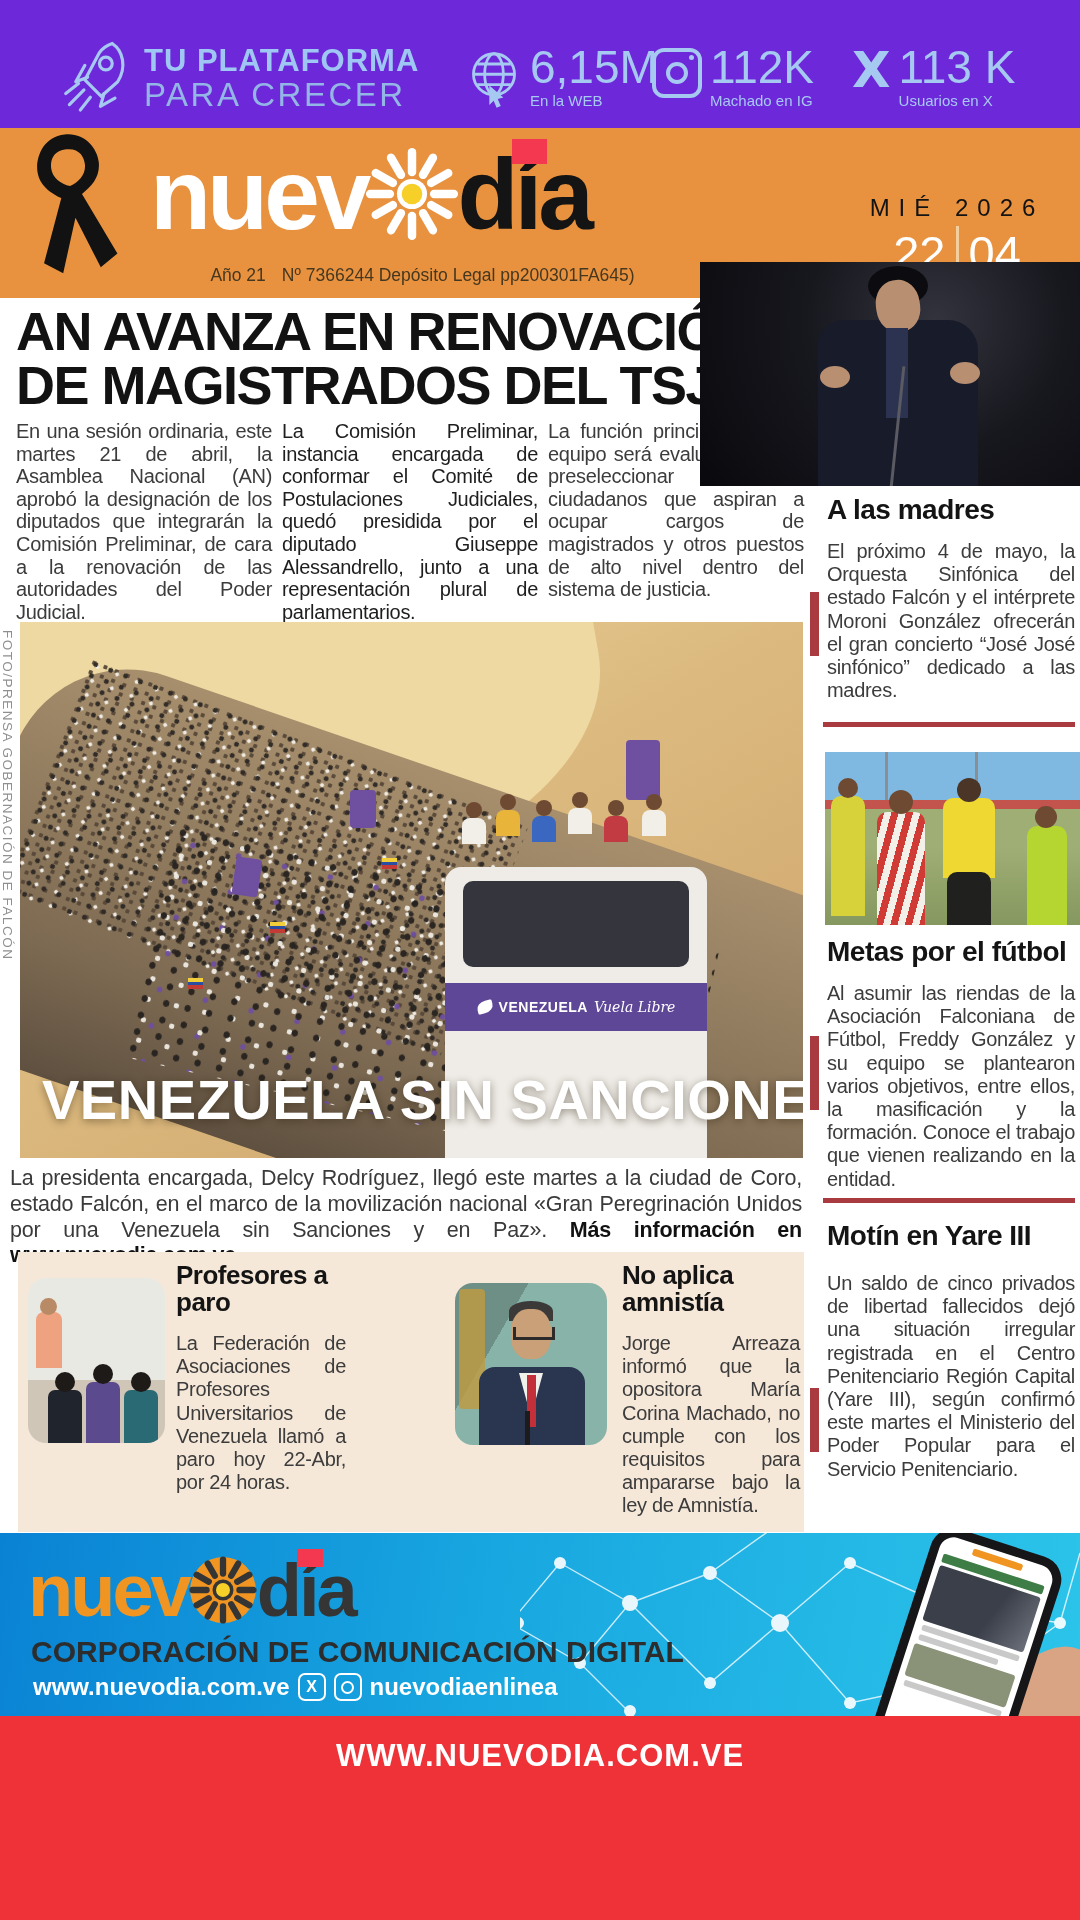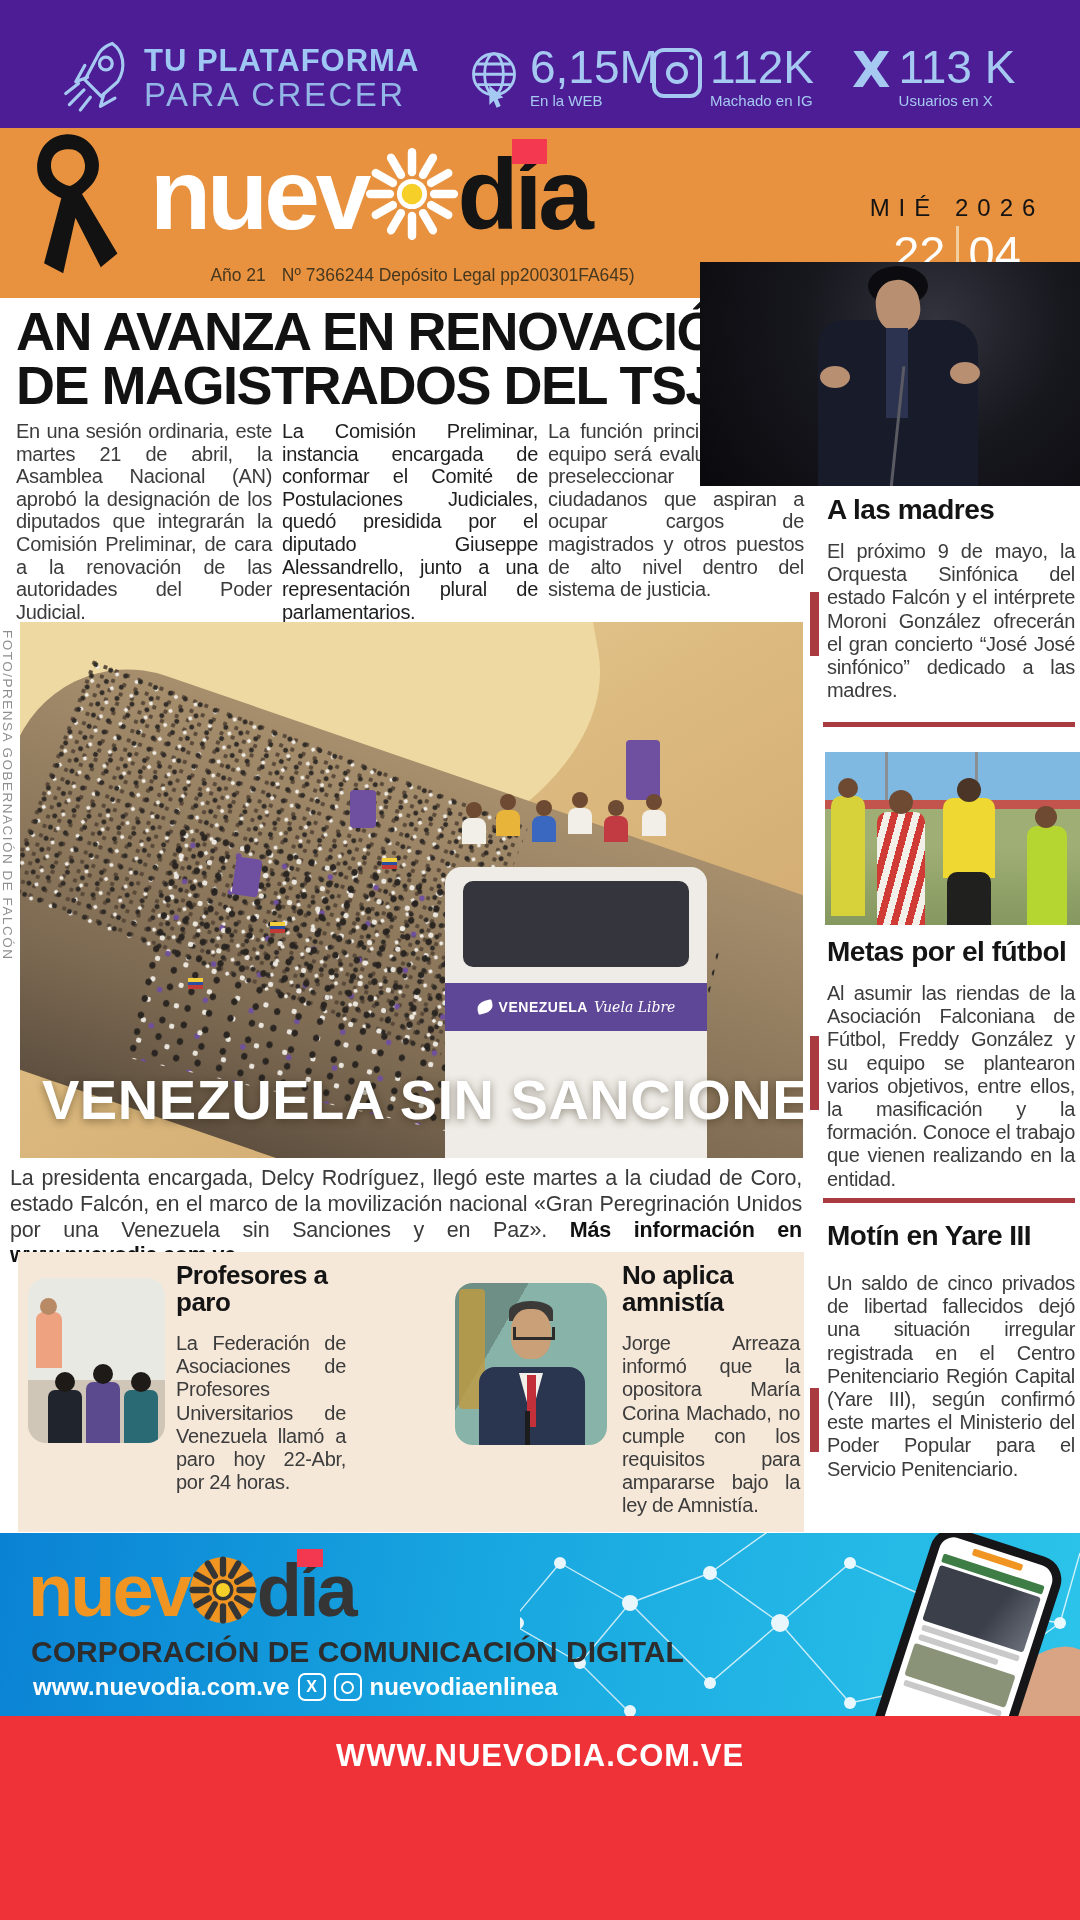--- a/index.html
+++ b/index.html
@@ -1,20 +1,20 @@
 <!DOCTYPE html>
 <html><head>
 <meta charset="utf-8">
 <style>
   html,body{margin:0;padding:0;background:#777;}
   .page{position:relative;width:1080px;height:1920px;background:#fff;overflow:hidden;
         font-family:"Liberation Sans",sans-serif;margin:0 auto;}
 
   
-  .topbar{position:absolute;top:0;left:0;width:1080px;height:128px;background:#4c1d95;}
+  .topbar{position:absolute;top:0;left:0;width:1080px;height:128px;background:#6d28d9;}
   .rocket{position:absolute;left:56px;top:38px;width:76px;height:82px;}
   .tagline{position:absolute;left:144px;top:44px;line-height:1.08;}
   .tagline .t1{font-size:31px;font-weight:bold;color:#9fc7f4;letter-spacing:1px;}
   .tagline .t2{font-size:33px;color:#93b6e6;letter-spacing:2.5px;}
   .stat{position:absolute;top:44px;display:flex;align-items:flex-start;gap:8px;color:#a6c9f2;}
   .stat .icon{margin-top:4px;}
   .stat .v{font-size:46px;line-height:1;}
   .stat .l{font-size:15px;margin-top:2px;}
   .ig-ic{width:42px;height:42px;border:4px solid #a6c9f2;border-radius:12px;position:relative;}
   .ig-ic i{position:absolute;left:10px;top:10px;width:14px;height:14px;border:4px solid #a6c9f2;border-radius:50%;}
@@ -281,21 +281,21 @@
     <div class="sg-hair"></div>
     <div class="sg-head"></div>
     <div class="sg-shirt"></div>
     <div class="sg-mic"></div>
     <div class="sg-hand1"></div>
     <div class="sg-hand2"></div>
   </div>
 
   <div class="sb-title" style="top:494px;">A las madres</div>
   <div class="accent-bar" style="top:592px;height:64px;"></div>
-  <div class="sb-body" style="top:540px;">El próximo 9 de mayo, la Orquesta Sinfónica del estado Falcón y el intérprete Moroni González ofrecerán el gran concierto “José José sinfónico” dedicado a las madres.</div>
+  <div class="sb-body" style="top:540px;">El próximo 4 de mayo, la Orquesta Sinfónica del estado Falcón y el intérprete Moroni González ofrecerán el gran concierto “José José sinfónico” dedicado a las madres.</div>
 
   <div class="sb-divider" style="top:722px;"></div>
 
   <div class="s-photo photo-futbol">
     <div class="fb-pole" style="left:60px;height:48px;"></div>
     <div class="fb-pole" style="left:150px;height:48px;"></div>
     <div class="fb-fig" style="left:6px;top:44px;width:34px;height:120px;background:#d8d23a;"></div>
     <div class="fb-head" style="left:13px;top:26px;width:20px;height:20px;"></div>
     <div class="fb-fig fb-stripes" style="left:52px;top:60px;width:48px;height:113px;"></div>
     <div class="fb-head" style="left:64px;top:38px;width:24px;height:24px;"></div>

